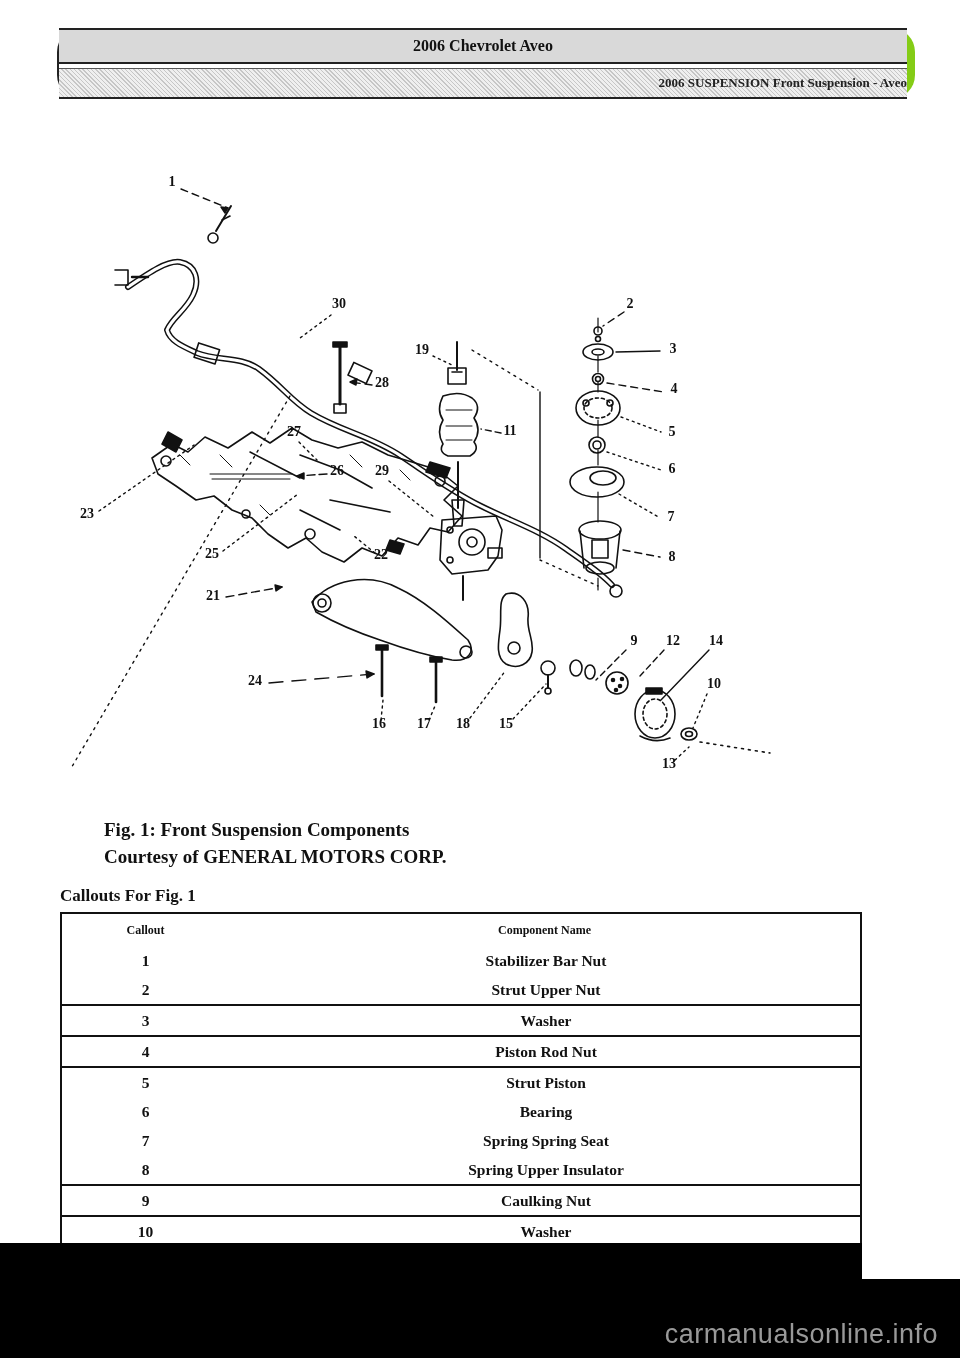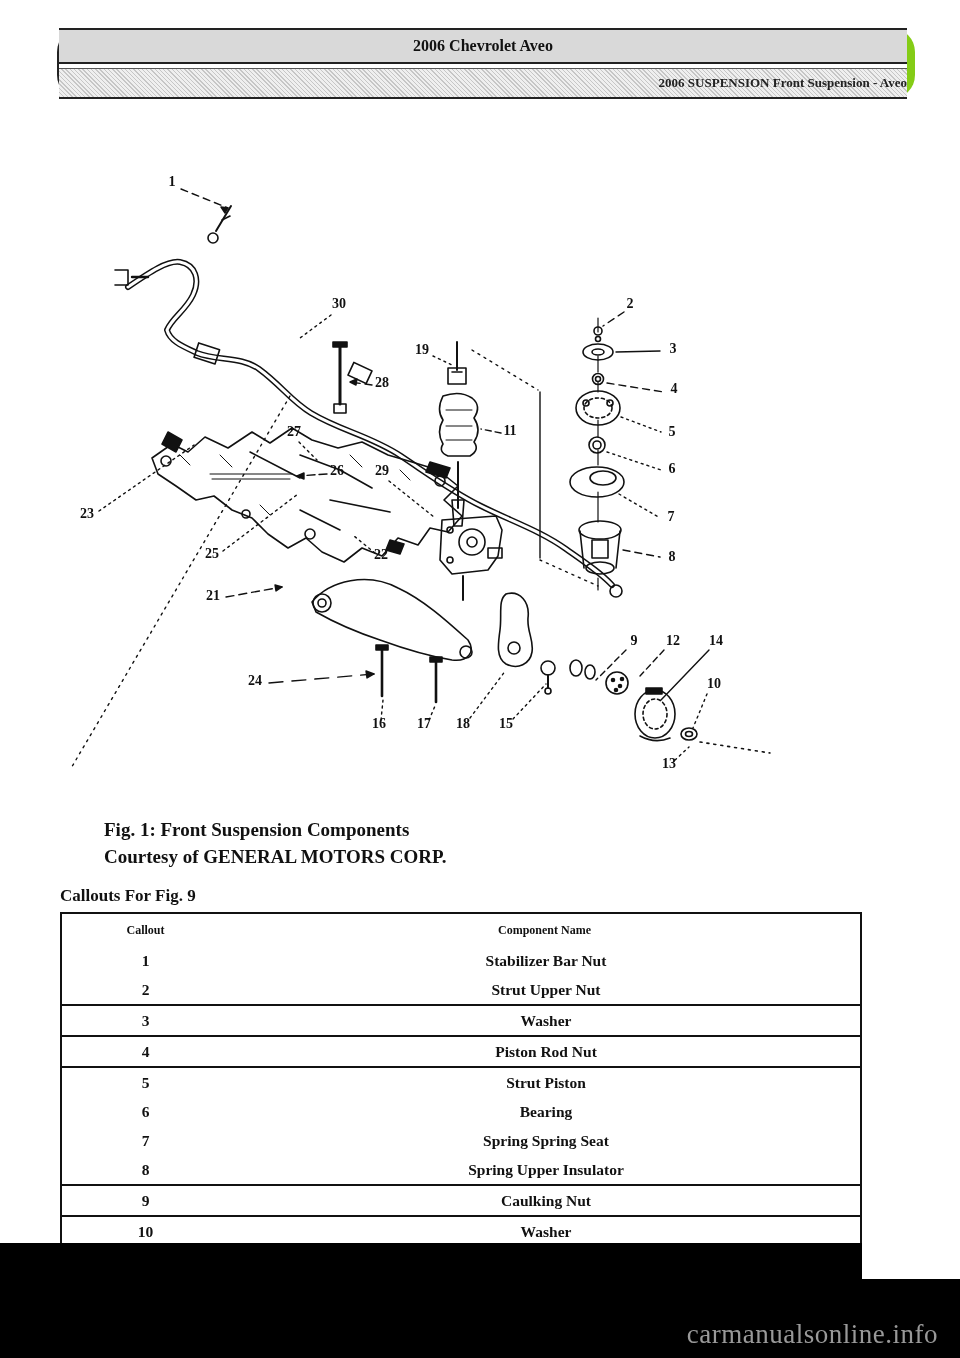--- a/index.html
+++ b/index.html
@@ -27,21 +27,21 @@
                   border:2px solid #111;font-family:"Liberation Serif",serif;}
   .callouts-table th{font-weight:bold;font-size:12px;height:30px;text-align:center;}
   .callouts-table td{font-weight:bold;font-size:15.5px;height:29px;padding:0;}
   .callouts-table td.c1{width:165px;text-align:center;}
   .callouts-table td.c2{text-align:center;padding-left:3px;}
   .callouts-table tr.sep{border-bottom:2px solid #111;}
   .callouts-table tr.empty td{height:13px;}
   
   .footer-bar{position:absolute;left:0;top:1243px;width:960px;height:115px;background:#000;z-index:5;}
   .footer-notch{position:absolute;left:862px;top:0;width:98px;height:36px;background:#fff;}
-  .watermark{position:absolute;right:22px;bottom:8px;color:#999;font-family:Liberation Serif, serif;
+  .watermark{position:absolute;right:22px;bottom:8px;color:#999;font-family:Liberation Sans, sans-serif;
              font-size:27px;letter-spacing:0.5px;margin-top:44px;}
 </style>
 </head>
 <body>
 
 <div class="page">
 
   <div class="header-wrap">
     <div class="header-title">2006 Chevrolet Aveo</div>
     <div class="header-gap"></div>
@@ -245,21 +245,21 @@
           <text x="339" y="308" class="co" stroke="none" fill="#111">30</text>
         </g>
     </svg>
   </div>
 
   <div class="caption">
     <div>Fig. 1: Front Suspension Components</div>
     <div>Courtesy of GENERAL MOTORS CORP.</div>
   </div>
 
-  <div class="callouts-heading">Callouts For Fig. 9</div>
+  <div class="callouts-heading">Callouts For Fig. 1</div>
 
   <table class="callouts-table">
     <thead>
       <tr>
         <th style="width:165px">Callout</th>
         <th>Component Name</th>
       </tr>
     </thead>
     <tbody>
         <tr>

